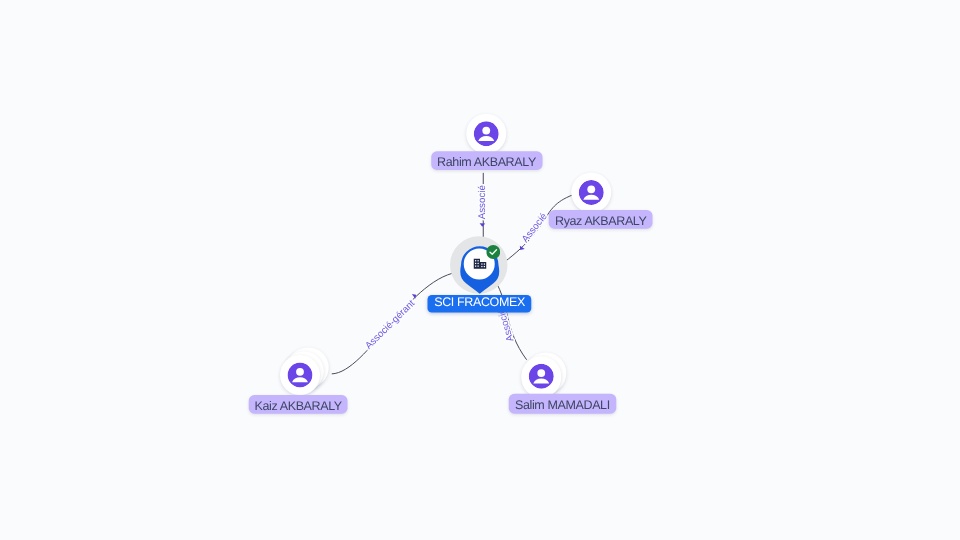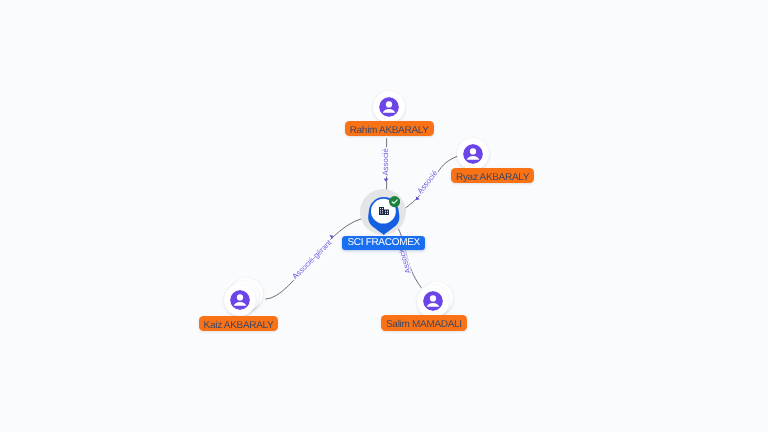--- a/index.html
+++ b/index.html
@@ -24,21 +24,21 @@
   .chip {
     position:absolute;
     white-space:nowrap;
     font-size:10px;
     letter-spacing:-0.3px;
     line-height:19.0px;
     height:15.4px;
     box-sizing:border-box;
     padding:0 5px 0 5px;
     border-radius:4.5px;
-    background:#f97316;
+    background:#c4b5fd;
     color:#3d4663;
     box-shadow:0 1px 2.5px rgba(40,50,80,0.13);
   }
   .chip.company {
     background:#1a6ef0;
     color:#ffffff;
     border-radius:3.5px;
     font-size:10px;
     height:14.2px;
     line-height:14.2px;
@@ -102,21 +102,21 @@
     <div class="chip" style="left:344.7px;top:120.5px">Rahim AKBARALY</div>
   </div>
 
   <div class="node" style="left:0;top:0">
     <div class="pcircle" style="left:456.8px;top:137.8px"></div>
     <svg class="avatar" viewBox="0 0 24 24" style="left:463.3px;top:144.2px">
       <circle cx="12" cy="12" r="12" fill="#6c45e8"></circle>
       <circle cx="12" cy="8.95" r="3.75" fill="#ffffff"></circle>
       <path d="M4.35 18.9 C5.55 15.75 8.45 14.25 12 14.25 C15.55 14.25 18.45 15.75 19.65 18.9 Z" fill="#ffffff"></path>
     </svg>
-    <div class="chip" style="left:451px;top:167.9px">Ryaz AKBARALY</div>
+    <div class="chip" style="left:439px;top:167.9px">Ryaz AKBARALY</div>
   </div>
 
   <div class="node" style="left:0;top:0">
     <div class="pcircle" style="left:230.0px;top:277.6px"></div>
     <div class="pcircle" style="left:226.9px;top:280.7px"></div>
     <div class="pcircle" style="left:223.9px;top:283.7px"></div>
     <svg class="avatar" viewBox="0 0 24 24" style="left:230.4px;top:289.9px">
       <circle cx="12" cy="12" r="12" fill="#6c45e8"></circle>
       <circle cx="12" cy="8.95" r="3.75" fill="#ffffff"></circle>
       <path d="M4.35 18.9 C5.55 15.75 8.45 14.25 12 14.25 C15.55 14.25 18.45 15.75 19.65 18.9 Z" fill="#ffffff"></path>
@@ -125,21 +125,21 @@
   </div>
 
   <div class="node" style="left:0;top:0">
     <div class="pcircle" style="left:420.0px;top:282.2px"></div>
     <div class="pcircle" style="left:416.9px;top:285.2px"></div>
     <svg class="avatar" viewBox="0 0 24 24" style="left:423.1px;top:291.4px">
       <circle cx="12" cy="12" r="12" fill="#6c45e8"></circle>
       <circle cx="12" cy="8.95" r="3.75" fill="#ffffff"></circle>
       <path d="M4.35 18.9 C5.55 15.75 8.45 14.25 12 14.25 C15.55 14.25 18.45 15.75 19.65 18.9 Z" fill="#ffffff"></path>
     </svg>
-    <div class="chip" style="left:381px;top:315.3px">Salim MAMADALI</div>
+    <div class="chip" style="left:407px;top:315.3px">Salim MAMADALI</div>
   </div>
 
   <div class="node" style="left:0;top:0">
     <div class="halo" style="left:360.2px;top:188.5px;width:46px;height:46px"></div>
     <svg class="layer" viewBox="0 0 768 432">
       <path d="M 383.8 234.9 C 373.1 226.0 366.1 225.5 368.8 212.0 A 15 15 0 1 1 398.8 212.0 C 401.5 225.5 394.5 226.0 383.8 234.9 Z" fill="#1560e0"></path>
       <circle cx="383.4" cy="211.2" r="12.4" fill="#ffffff"></circle>
     </svg>
     <svg viewBox="0 0 24 24" style="position:absolute;left:377.5px;top:204.5px;width:12px;height:12px">
       <path d="M2 4 h10 v16 h-10 z" fill="#1e2846"></path>

